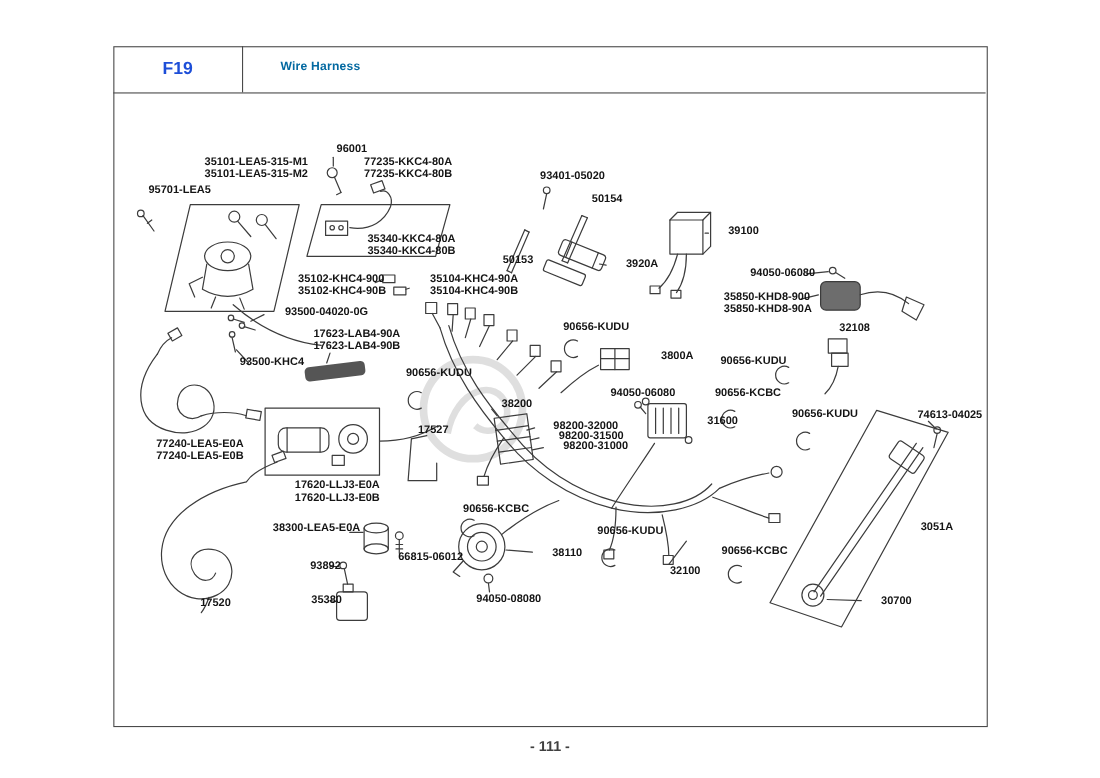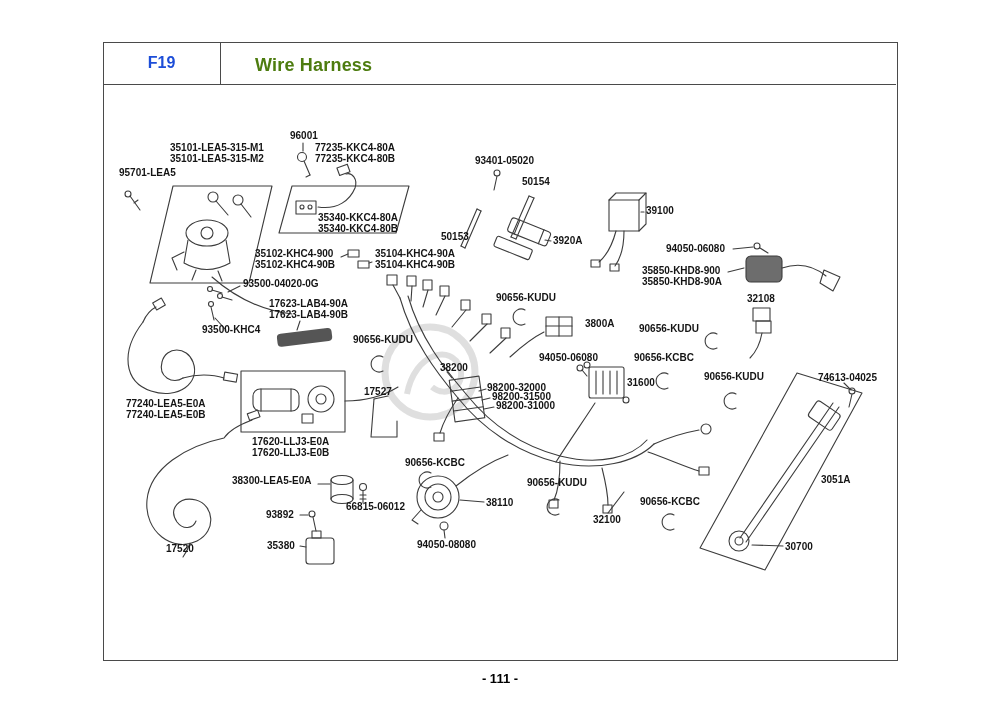--- a/index.html
+++ b/index.html
@@ -14,34 +14,34 @@
   .header-row {
     position:absolute; left:103px; top:42px; width:793px; height:43px;
     border-bottom:1px solid #4a4a4a; box-sizing:border-box;
   }
   .code-box {
     position:absolute; left:0; top:0; width:117px; height:42px;
     border-right:1px solid #4a4a4a; display:flex; align-items:center; justify-content:center;
     font-size:16px; font-weight:bold; color:#1d4ed8;
   }
   .header-title {
-    position:absolute; left:152px; top:13px; font-size:18px; font-weight:bold; color:#4d7c0f;
+    position:absolute; left:152px; top:13px; font-size:11px; font-weight:bold; color:#0369a1;
     letter-spacing:0.2px;
   }
   .page-number {
     position:absolute; left:0; right:0; top:671px; text-align:center;
-    font-size:13px; font-weight:bold; color:#000000;
+    font-size:13px; font-weight:bold; color:#404040;
   }
   .watermark-text {
     position:absolute; left:346px; top:418px; width:224px; text-align:center;
     font-size:44px; font-weight:bold; font-style:italic; color:#d6d6d6;
     letter-spacing:6px; opacity:0.8; z-index:1;
   }
   .art-layer { position:absolute; left:0; top:0; z-index:2; }
-  .labels-layer { position:absolute; left:0; top:0; width:904px; height:707px; z-index:3; }
+  .labels-layer { position:absolute; left:16px; top:0; width:904px; height:707px; z-index:3; }
   .part-label {
     position:absolute; font-size:10px; font-weight:bold; color:#141414;
     line-height:10.5px; white-space:pre-line;
   }
 </style>
 </head>
 <body>
 
 <div class="page">
 

